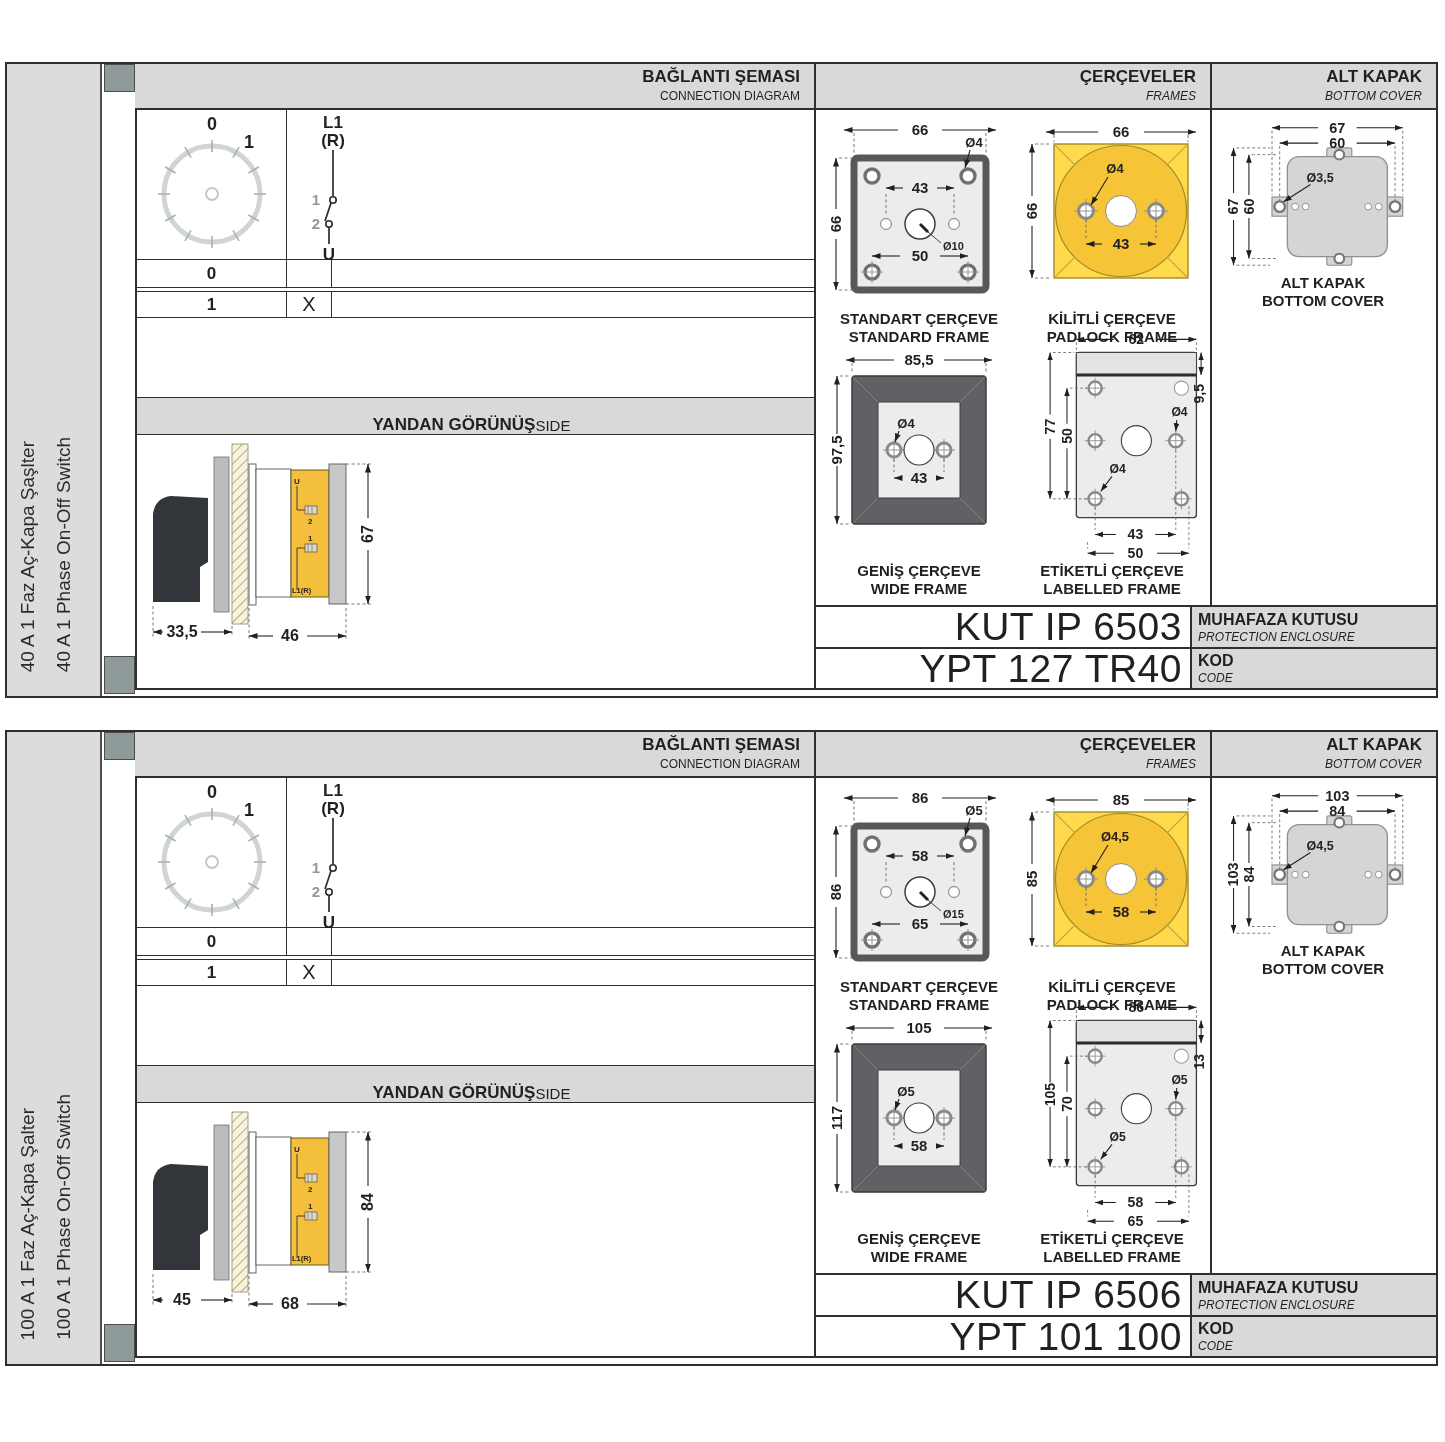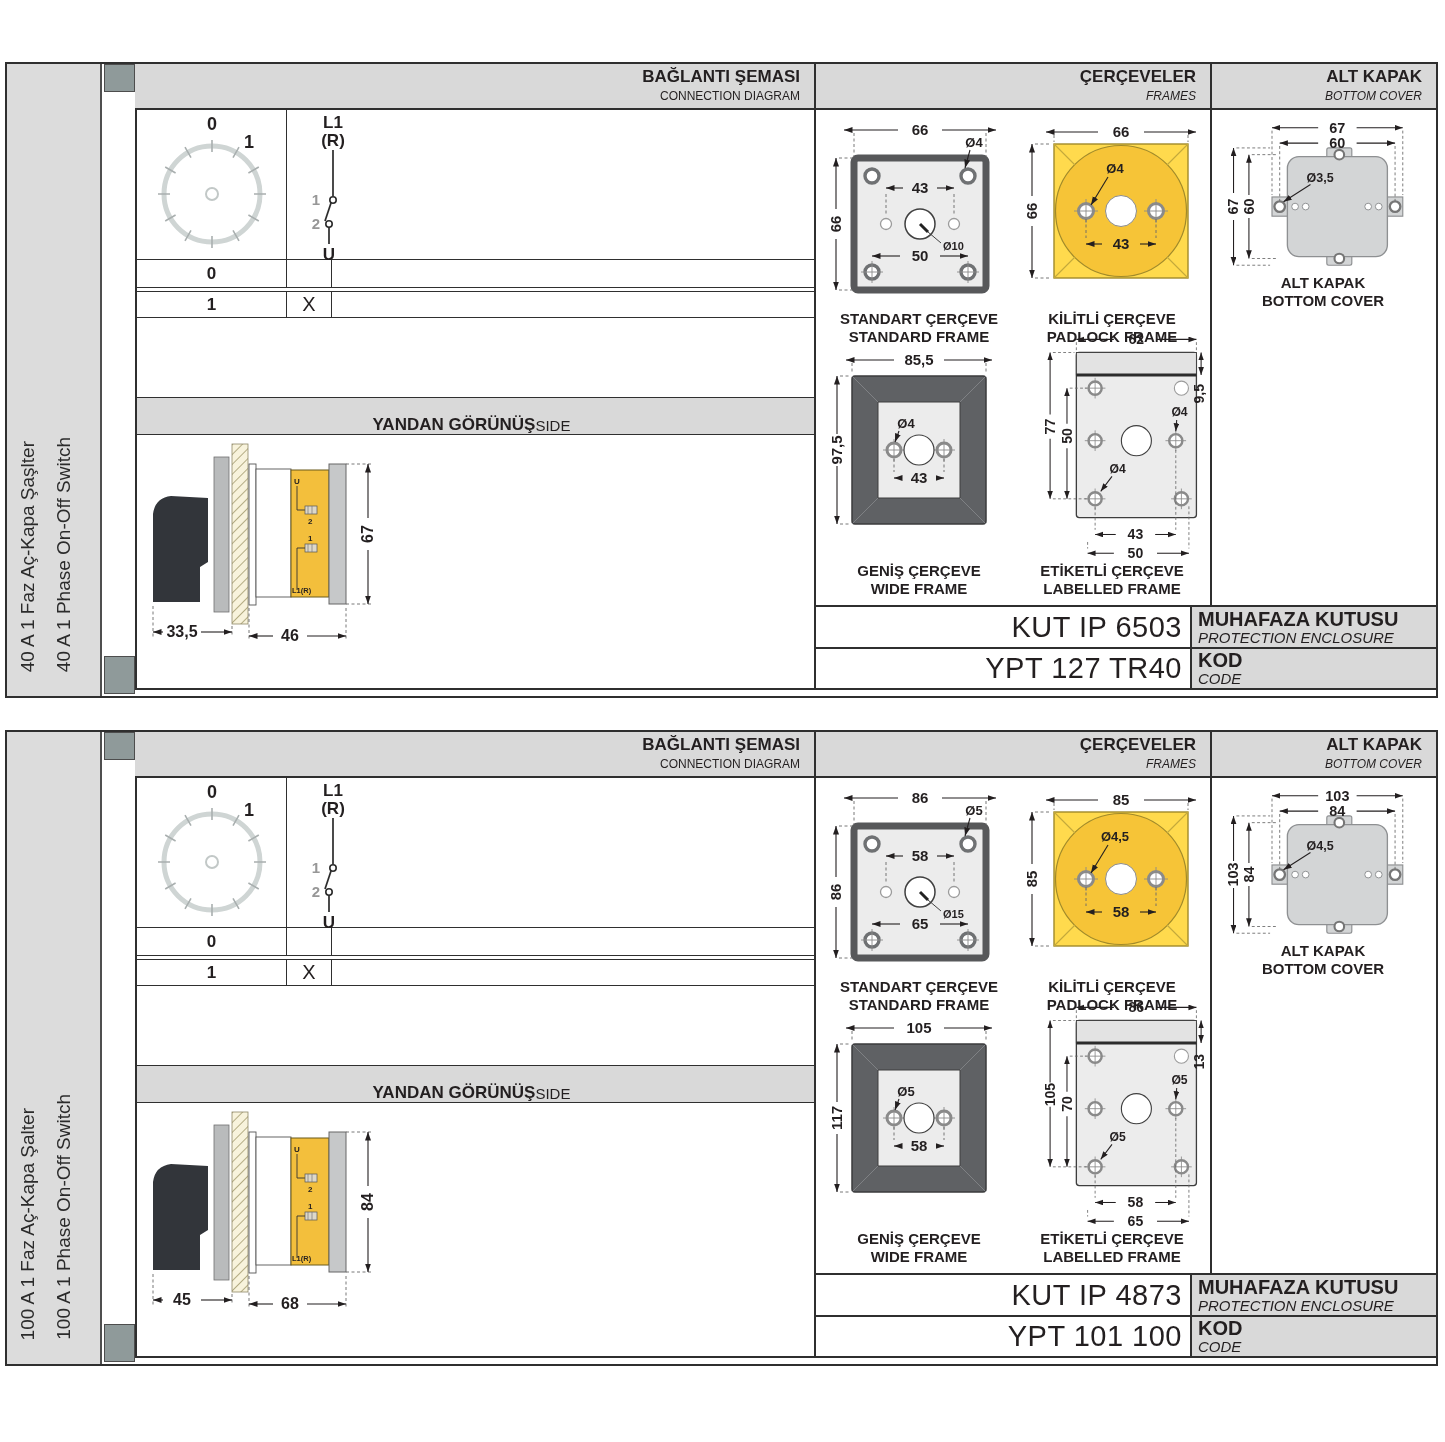--- a/index.html
+++ b/index.html
@@ -28,24 +28,24 @@
   .tc2 { width:45px; border-right:1.8px solid #2f2f2f; display:flex; align-items:center; justify-content:center; font-size:20px; }
   .tc3 { flex:1; }
   .sideband { position:absolute; left:0; top:287px; width:100%; height:38px; background:#d9d9d9; border-top:1.8px solid #2f2f2f; border-bottom:1.8px solid #2f2f2f; display:flex; justify-content:center; align-items:flex-end; padding-right:8px; }
   .sideband .t1 { font-weight:bold; font-size:17px; line-height:19px; }
   .sideband .t2 { font-size:15px; line-height:17px; }
   .framescol { position:absolute; left:807px; top:46px; width:396px; height:495px; border-left:2px solid #2f2f2f; background:#fff; }
   .covercol { position:absolute; left:1203px; top:46px; width:226px; height:495px; border-left:2px solid #2f2f2f; background:#fff; }
   .crow { position:absolute; left:807px; width:622px; display:flex; border-left:2px solid #2f2f2f; background:#fff; }
   .crow1 { top:541px; height:42px; border-top:2px solid #2f2f2f; }
   .crow2 { top:583px; height:43px; border-top:2px solid #2f2f2f; border-bottom:2px solid #2f2f2f; }
-  .cval { width:374px; display:flex; align-items:center; justify-content:flex-end; padding-right:8px; font-size:29px; letter-spacing:0.5px; }
+  .cval { width:374px; display:flex; align-items:center; justify-content:flex-end; padding-right:8px; font-size:39px; letter-spacing:0.5px; }
   .clab { flex:1; background:#d9d9d9; border-left:2px solid #2f2f2f; padding:1px 0 0 6px; display:flex; flex-direction:column; justify-content:center; }
-  .clab .t1 { font-weight:bold; font-size:20px; line-height:19px; }
-  .clab .t2 { font-style:italic; font-size:15px; line-height:17px; }
+  .clab .t1 { font-weight:bold; font-size:16px; line-height:19px; }
+  .clab .t2 { font-style:italic; font-size:12px; line-height:17px; }
   .cap { position:absolute; text-align:center; font-weight:bold; font-size:15px; line-height:18px; }
   .fsvg, .coversvg, .sidesvg { position:absolute; }
   svg text { font-family:"Liberation Sans",sans-serif; fill:#231f20; }
   .dt  { font-size:15px; font-weight:bold; text-anchor:middle; }
   .dsm { font-size:11px; font-weight:bold; text-anchor:start; }
   .dsm2{ font-size:13px; font-weight:bold; text-anchor:middle; }
   .dim { stroke:#231f20; stroke-width:1.1; }
   .ext { stroke:#6a6a6a; stroke-width:0.9; stroke-dasharray:3 2.5; }
   .co  { stroke:#231f20; stroke-width:1.1; }
   .cross { stroke:#8a8a8a; stroke-width:0.9; fill:none; }
@@ -675,21 +675,21 @@
       <text class="dsm2" x="102" y="66">Ø4,5</text>
       <line class="co" x1="92" y1="69" x2="64" y2="87" marker-end="url(#arr)"></line>
     </svg>
     <div class="cap" style="left:8px;top:164px;width:206px">
       <div>ALT KAPAK</div>
       <div>BOTTOM COVER</div>
     </div>
   </div>
 
   <div class="crow crow1">
-    <div class="cval">KUT IP 4873</div>
+    <div class="cval">KUT IP 6506</div>
     <div class="clab">
       <div class="t1">MUHAFAZA KUTUSU</div>
       <div class="t2">PROTECTION ENCLOSURE</div>
     </div>
   </div>
   <div class="crow crow2">
     <div class="cval">YPT 101 100</div>
     <div class="clab">
       <div class="t1">KOD</div>
       <div class="t2">CODE</div>

